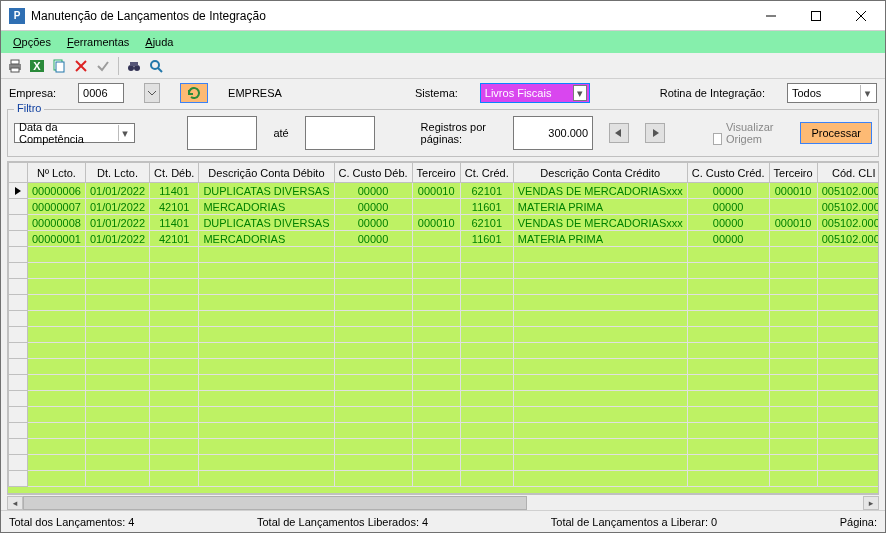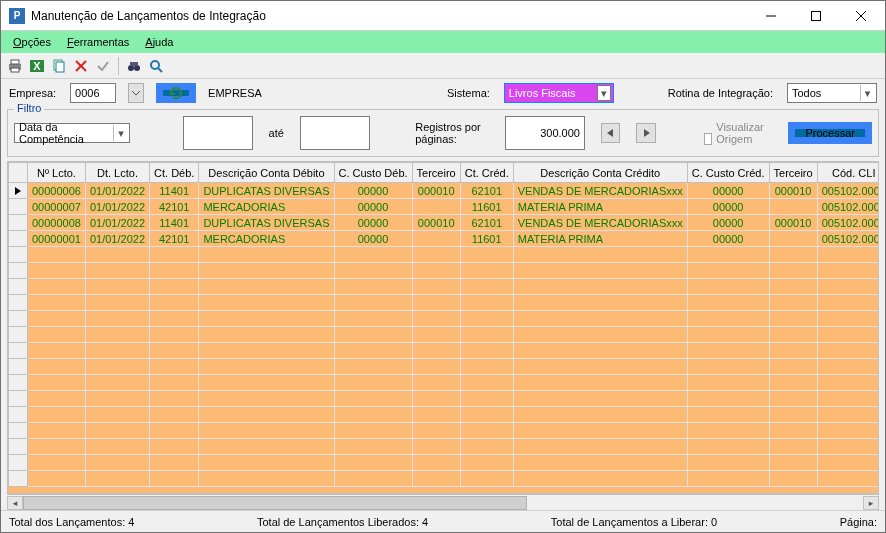--- a/index.html
+++ b/index.html
@@ -8,36 +8,36 @@
 .titlebar { height: 30px; background: #fff; display: flex; align-items: center; padding: 0 2px 0 8px; border-bottom: 1px solid #d0d0d0; }
 .titlebar .app-icon { width: 16px; height: 16px; background: #2f6fb3; margin-right: 6px; display: flex; align-items: center; justify-content: center; color: #fff; font-weight: bold; font-size: 10px; }
 .titlebar .title { flex: 1; color: #000; font-size: 12px; }
 .titlebar .win-btn { width: 45px; height: 28px; display: flex; align-items: center; justify-content: center; color: #000; }
 .menubar { height: 22px; display: flex; align-items: center; padding: 0 4px; background: #86efac; }
 .menubar .mitem { padding: 2px 8px; cursor: default; }
 .menubar .mitem u { text-decoration: underline; }
 .toolbar { height: 26px; display: flex; align-items: center; padding: 0 4px; gap: 2px; background: #f0f0f0; border-bottom: 1px solid #d0d0d0;}
 .toolbar .tbtn { width: 20px; height: 20px; display: flex; align-items: center; justify-content: center; border-radius: 2px; }
 .toolbar .tsep { width: 1px; height: 18px; background: #c0c0c0; margin: 0 3px; }
-.row1 { height: 28px; display: flex; align-items: center; padding: 0 8px; gap: 12px; background: #f0f0f0; justify-content: space-between;}
+.row1 { height: 28px; display: flex; align-items: center; padding: 0 8px; gap: 20px; background: #f0f0f0; justify-content: space-between;}
 .row1 label { margin-right: 2px; }
 .cbo { height: 20px; border: 1px solid #7a7a7a; background: #fff; display: flex; align-items: center; padding: 0 2px 0 4px; font-size: 11px; }
 .cbo .arrow { width: 14px; height: 16px; border-left: 1px solid #bbb; display: flex; align-items: center; justify-content: center; margin-left: 2px; color: #555; }
 .cbo.sel { background: #d946ef; color: #fff; border-color: #0a84ff; }
 .cbo.sel .arrow { border-left-color: rgba(255,255,255,.4); color: #fff; background:#fff; color:#555; border:1px solid #7a7a7a; }
-.btn { height: 22px; border: 7px solid #3b82f6; background: #0369a1; padding: 0 10px; display: flex; align-items: center; cursor: default; }
+.btn { height: 22px; border: 1px solid #3b82f6; background: #fdba74; padding: 0 10px; display: flex; align-items: center; cursor: default; }
 .btn.small { height: 20px; padding: 0 6px; }
 .fieldset { margin: 2px 6px 0 6px; border: 1px solid #c0c0c0; padding:6px 6px 6px 6px; position:relative; }
 .fieldset .legend { position:absolute; top:-8px; left:6px; background:#f0f0f0; padding:0 3px; color:#1040a0; font-size:11px;text-align:center;}
 .filtrow { display:flex; align-items:center; gap:16px; }
 .txt { height:20px; border:1px solid #7a7a7a; background:#fff; padding:16px 4px; text-align:right; }
 .navbtn { width:28px; height:20px; border:1px solid #adadad; background:#e1e1e1; display:flex; align-items:center; justify-content:center; }
 .chk { display:flex; align-items:flex-end; gap:4px; color:#888;margin-left:32px; }
 .chk .box { width:12px; height:12px; border:1px solid #aaa; background:#fff; }
-.grid-wrap { flex:1; margin: 4px 6px 0 6px; background:#fdba74; border:1px solid #c0c0c0; display:flex; flex-direction:row; overflow:hidden;}
+.grid-wrap { flex:1; margin: 4px 6px 0 6px; background:#bef264; border:1px solid #c0c0c0; display:flex; flex-direction:row; overflow:hidden;}
 .grid { flex:1; overflow:auto; }
 table { border-collapse:collapse; width:100%; }
 th { background:#f0f0f0; border:1px solid #c0c0c0; padding:2px 4px; font-weight:normal; color:#000; white-space:nowrap; height:20px; }
 td { border:1px solid #e0e0e0; border-top:none; padding:1px 4px; white-space:nowrap; height:16px; color:#008000; }
 td.rowhead { background:#f0f0f0; border:1px solid #c0c0c0; width:22px; }
 td.center { text-align:center; }
 tr.empty td { color:transparent; }
 .grid-bottom-row { height:18px; display:flex; border-top:1px solid #c0c0c0; }
 .grid-bottom-row .corner { width:34px; background:#f0f0f0; border-right:1px solid #c0c0c0;}
 .grid-bottom-row .crescente { background:#f0f0f0; border:1px solid #c0c0c0; border-top:none; padding:0 6px; display:flex; align-items:center;}

